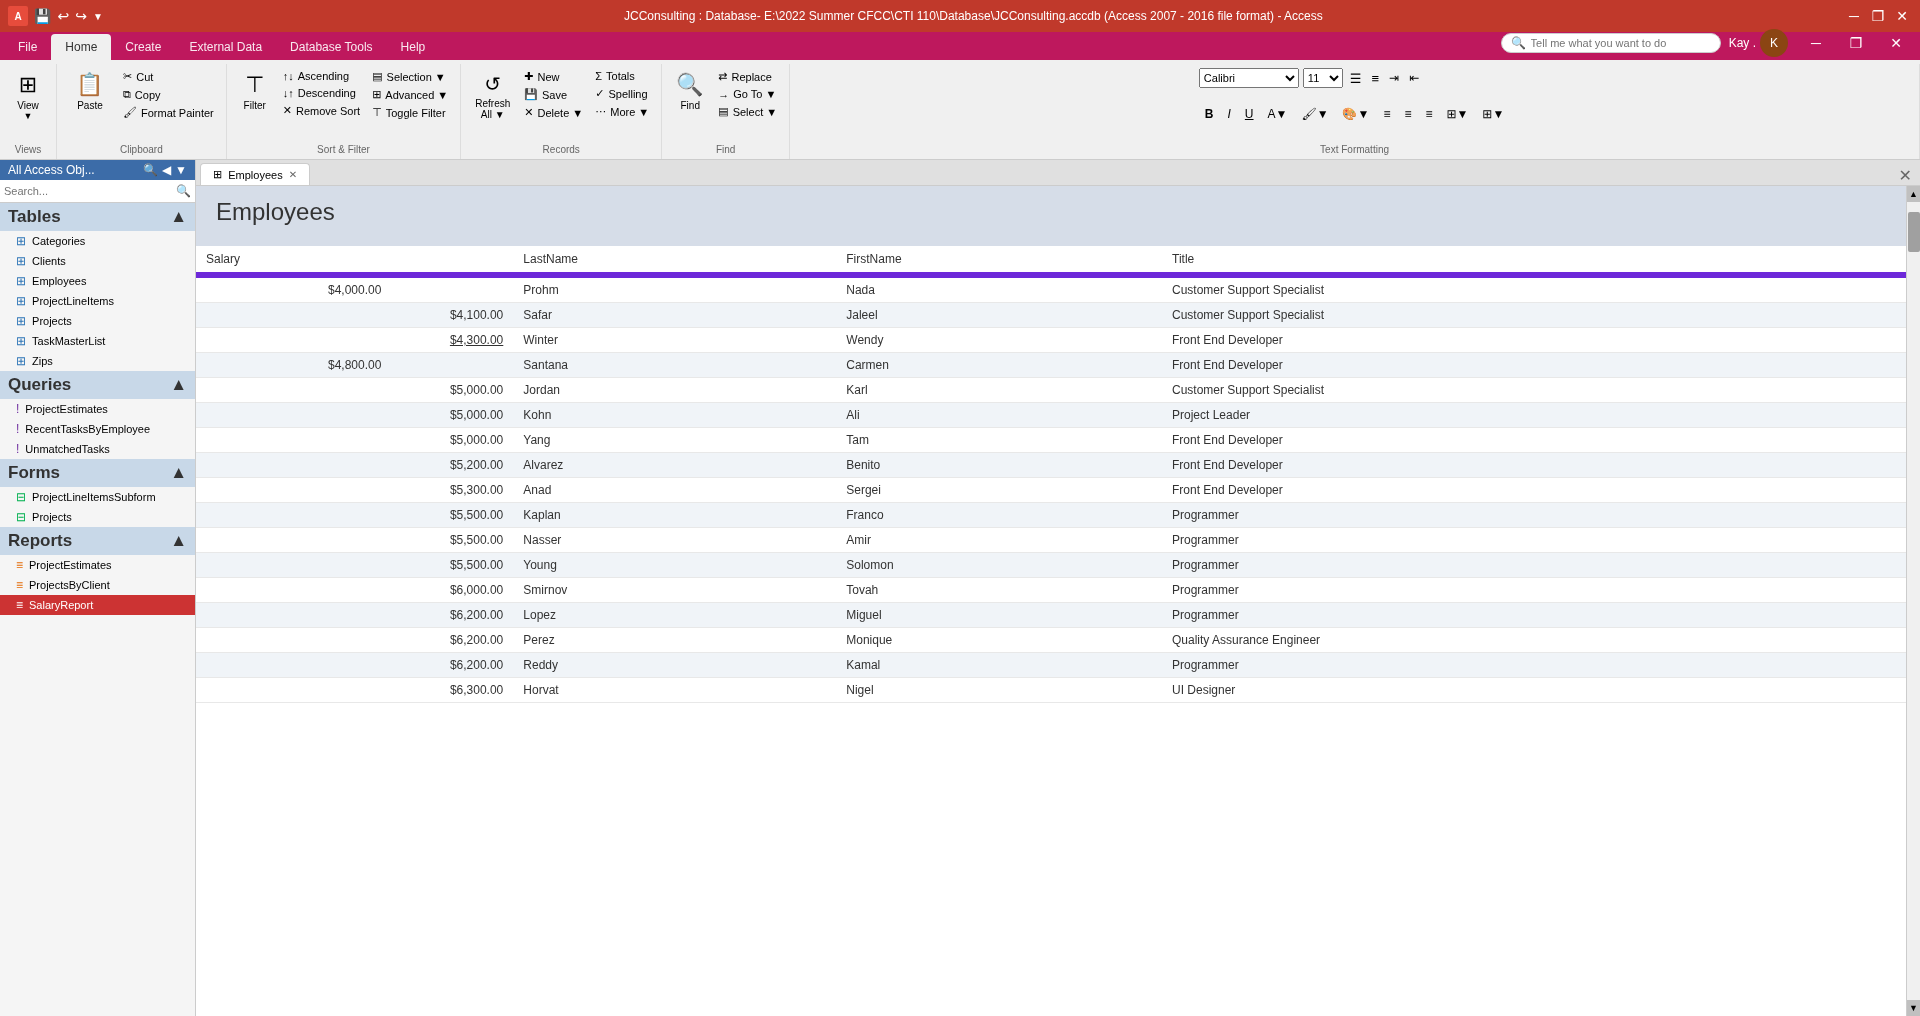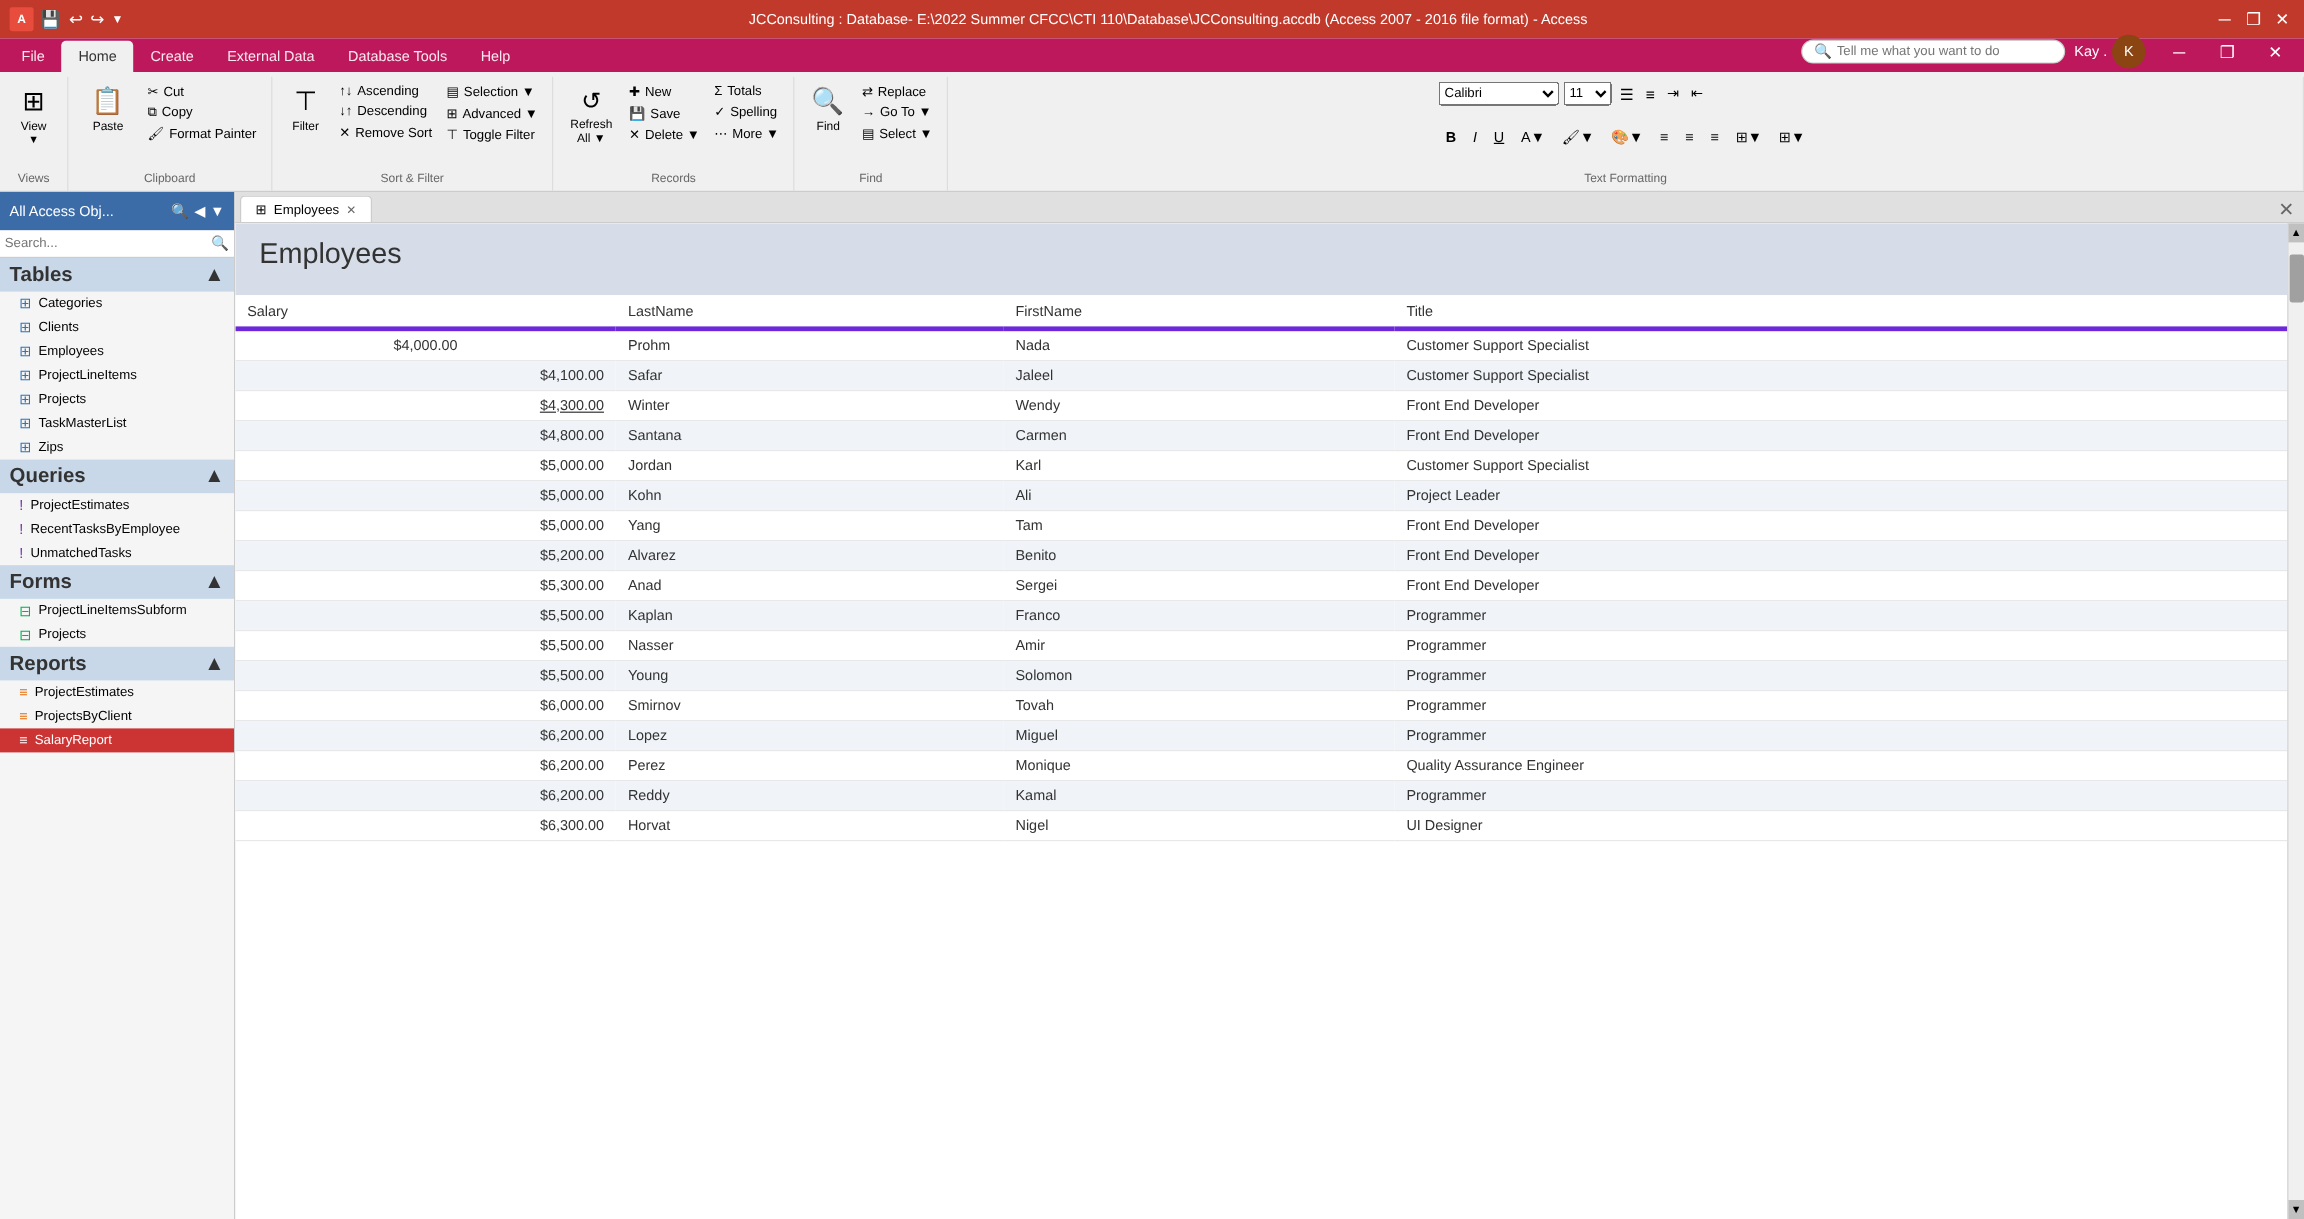--- a/index.html
+++ b/index.html
@@ -123,21 +123,21 @@
     }
     .nav-header {
       background: #3c6ca8;
       color: white;
       padding: 4px 8px;
       display: flex;
       align-items: center;
       justify-content: space-between;
       font-size: 12px;
       font-weight: 500;
-      height: 32px;
+      height: 20px;
     }
     .nav-header-icons { display: flex; gap: 4px; }
     .nav-search {
       display: flex;
       align-items: center;
       padding: 4px;
       border-bottom: 1px solid #ccc;
       background: white;
     }
     .nav-search input {
@@ -218,21 +218,21 @@
     }
 
     
     .data-table {
       width: 100%;
       border-collapse: collapse;
       font-size: 12px;
     }
     .data-table th {
       background: white;
-      border-bottom: 4px solid #6d28d9;
+      border-bottom: 6px solid #6d28d9;
       padding: 6px 10px;
       text-align: left;
       font-weight: 500;
       color: #333;
     }
     .data-table td {
       padding: 5px 10px;
       border-bottom: 1px solid #e8e8e8;
       color: #333;
     }
@@ -600,21 +600,21 @@
       <td>Jaleel</td>
       <td>Customer Support Specialist</td>
     </tr>
               <tr>
       <td style="text-align:right;text-decoration:underline;">$4,300.00</td>
       <td>Winter</td>
       <td>Wendy</td>
       <td>Front End Developer</td>
     </tr>
               <tr>
-      <td style="text-align:right;">$4,800.00</td>
+      <td style="text-align:center;">$4,800.00</td>
       <td>Santana</td>
       <td>Carmen</td>
       <td>Front End Developer</td>
     </tr>
               <tr>
       <td style="text-align:right;">$5,000.00</td>
       <td>Jordan</td>
       <td>Karl</td>
       <td>Customer Support Specialist</td>
     </tr>

